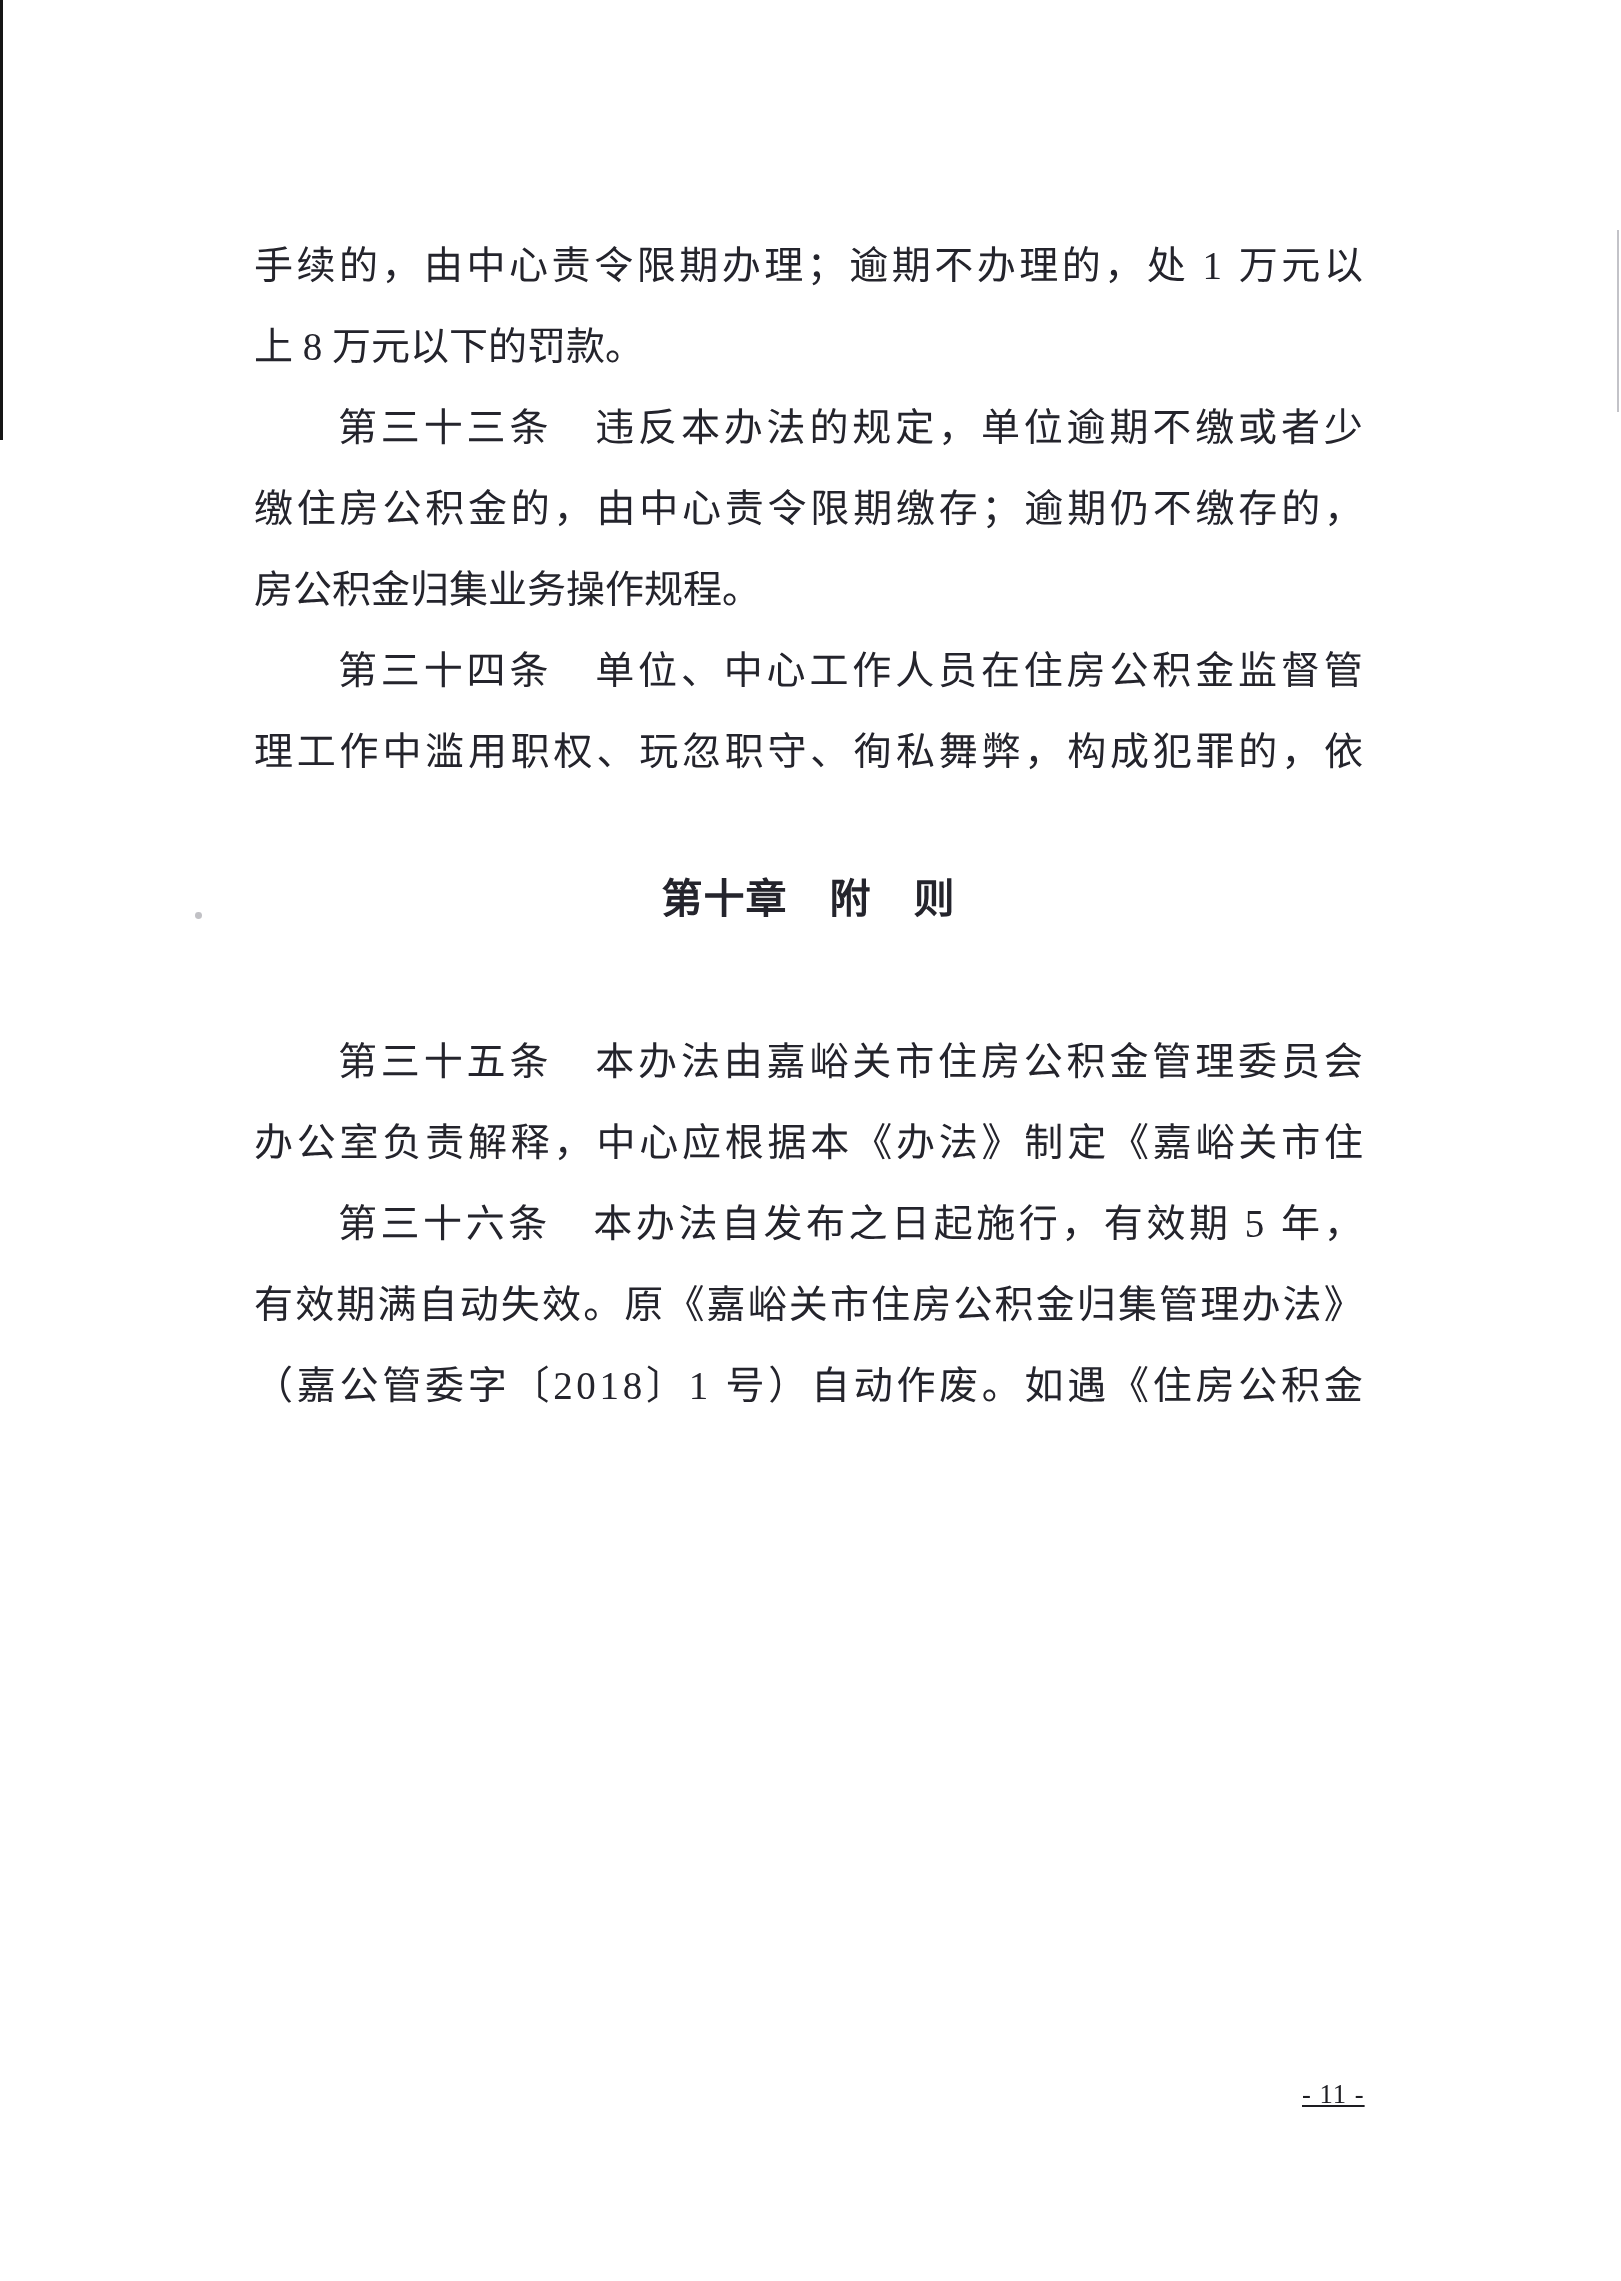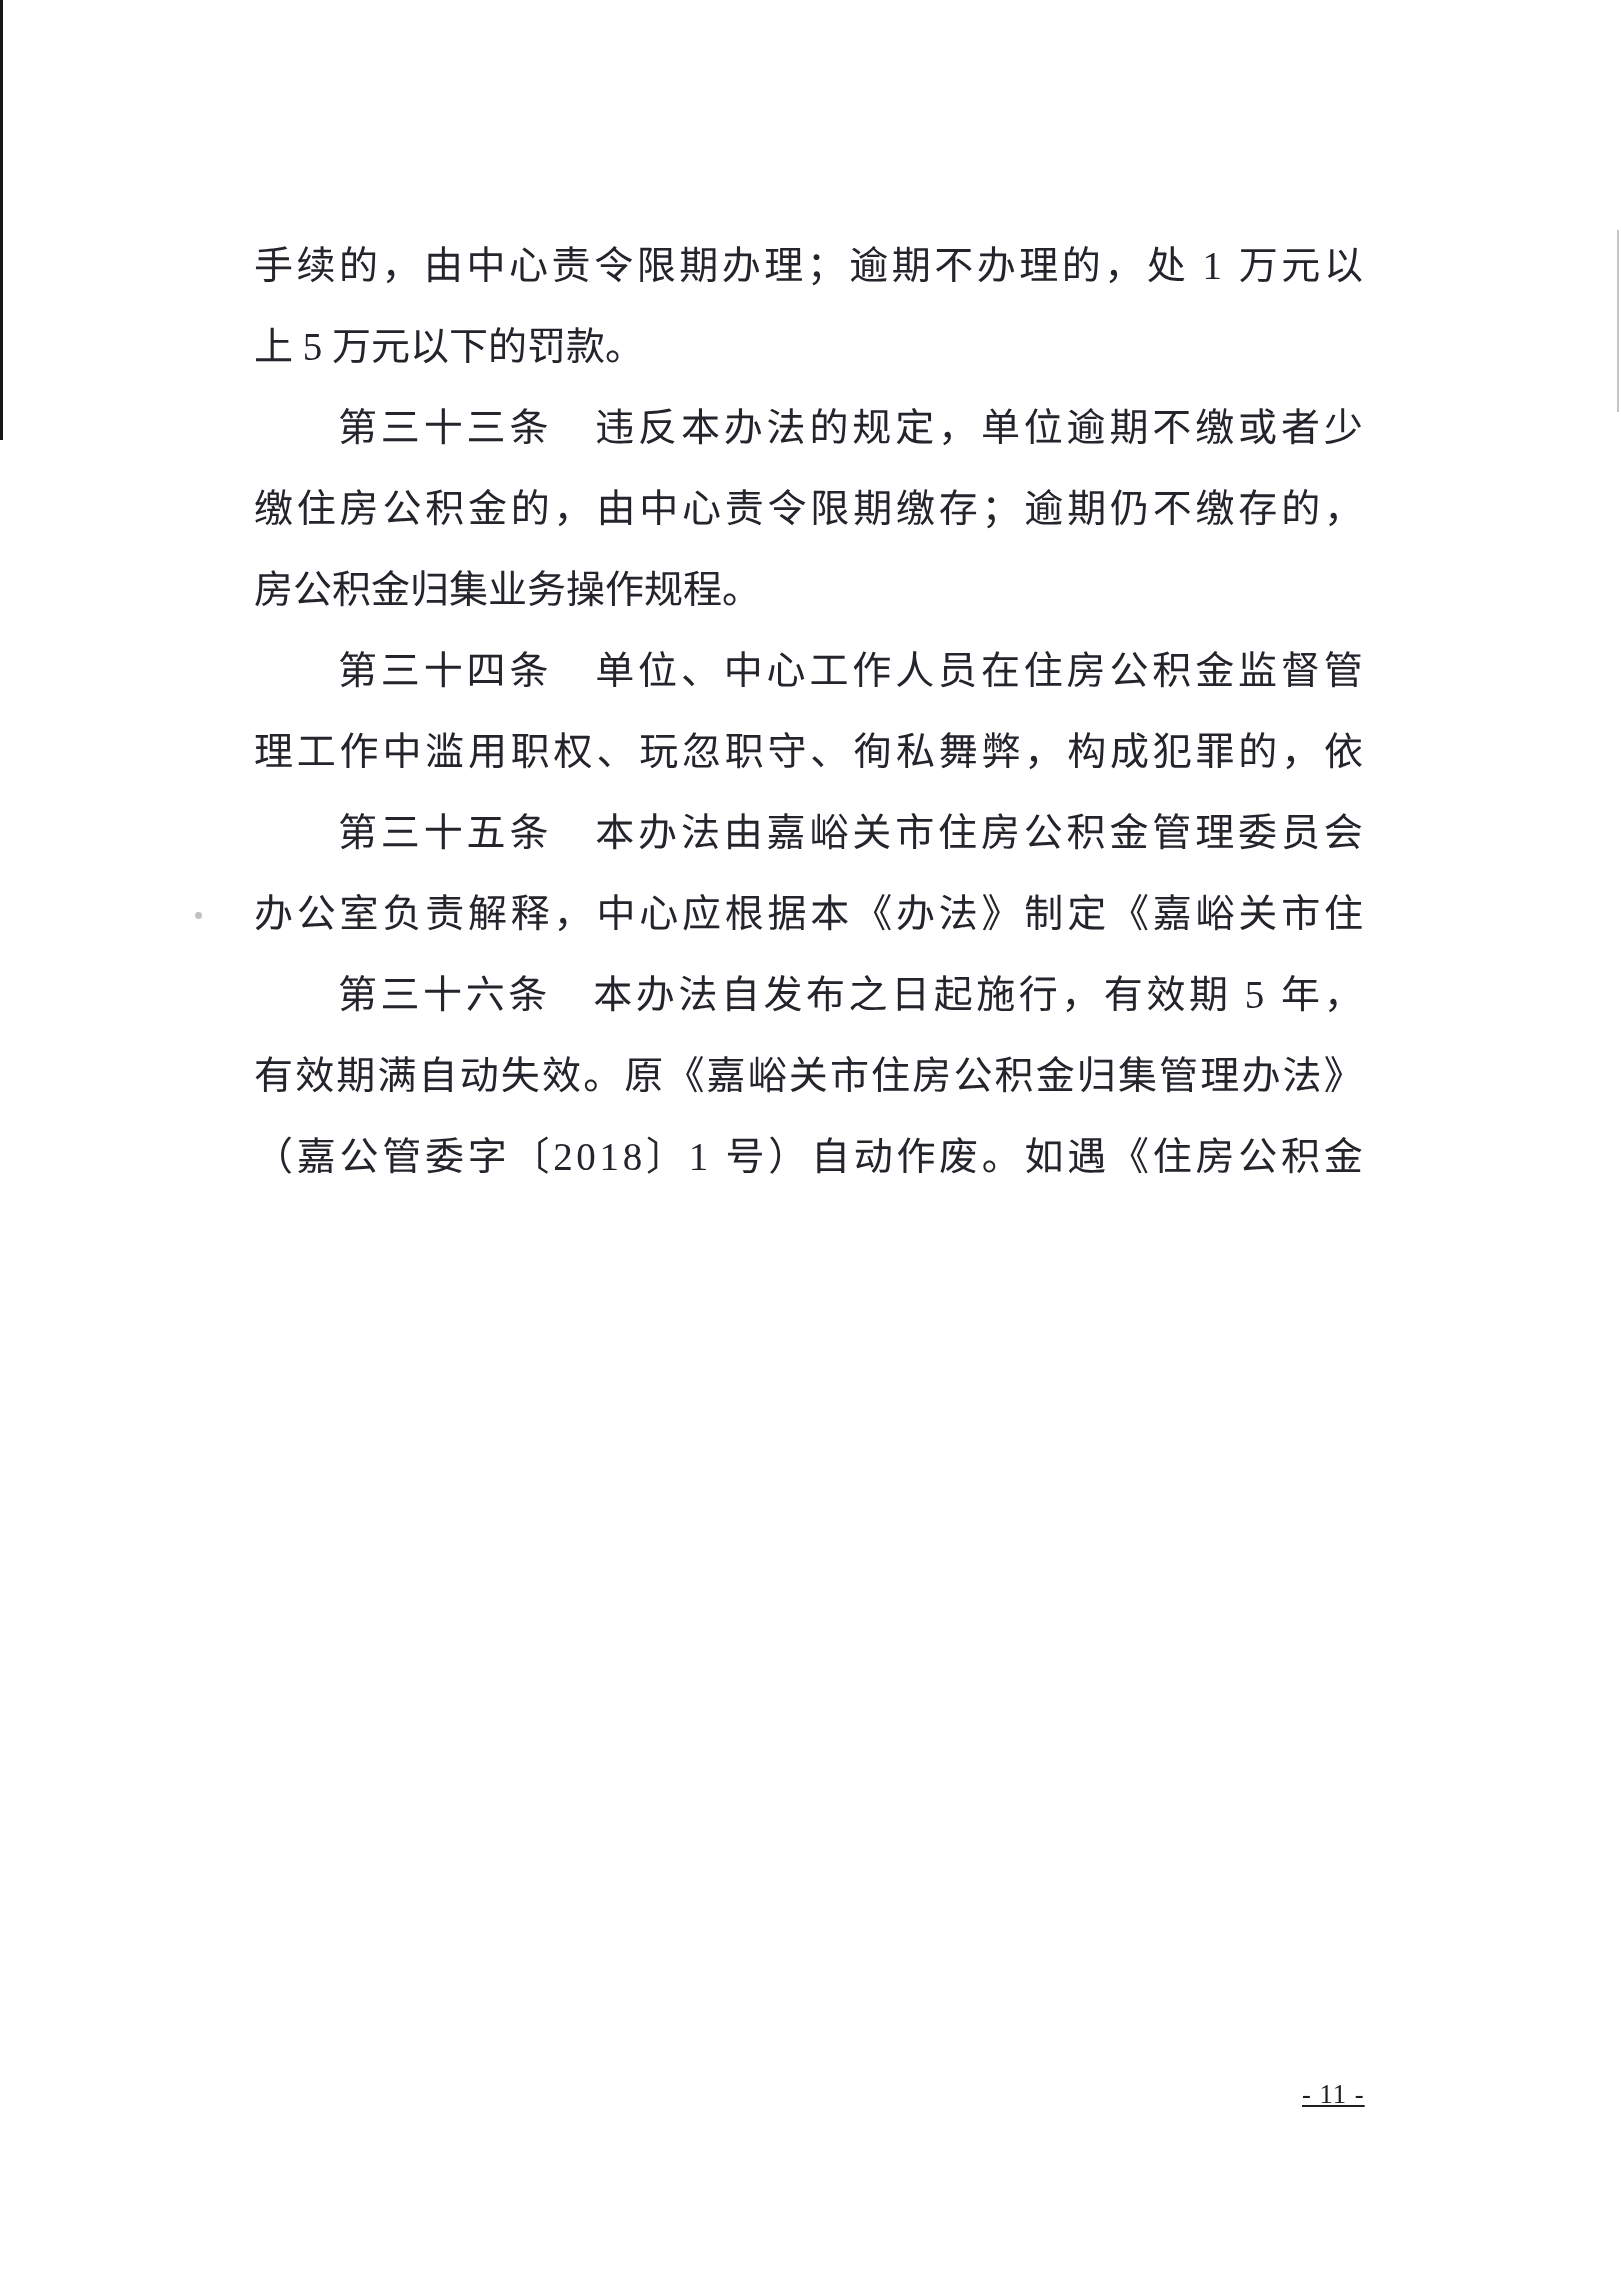--- a/index.html
+++ b/index.html
@@ -116,21 +116,21 @@
         <span>的</span>
         <span>，</span>
         <span>处</span>
         <span> </span>
         <span>1</span>
         <span> </span>
         <span>万</span>
         <span>元</span>
         <span>以</span>
       </p>
-    <p class="line last">上 5 万元以下的罚款。</p>
+    <p class="line last">上 8 万元以下的罚款。</p>
     <p class="line fill indent">
         <span>第</span>
         <span>三</span>
         <span>十</span>
         <span>三</span>
         <span>条</span>
         <span>　</span>
         <span>违</span>
         <span>反</span>
         <span>本</span>
@@ -227,20 +227,21 @@
         <span>，</span>
         <span>构</span>
         <span>成</span>
         <span>犯</span>
         <span>罪</span>
         <span>的</span>
         <span>，</span>
         <span>依</span>
       </p>
 
+    <h2 class="chapter-heading">第十章　附　则</h2>
 
     <p class="line fill indent">
         <span>第</span>
         <span>三</span>
         <span>十</span>
         <span>五</span>
         <span>条</span>
         <span>　</span>
         <span>本</span>
         <span>办</span>

